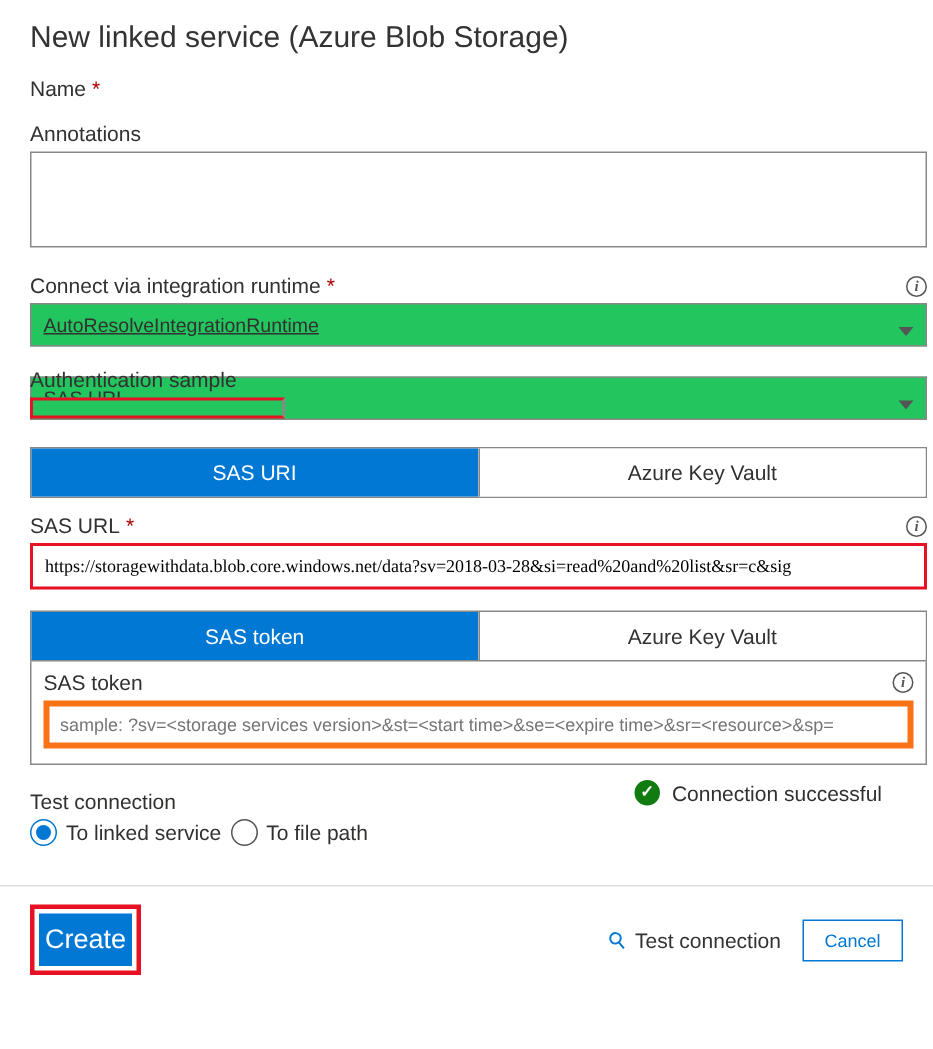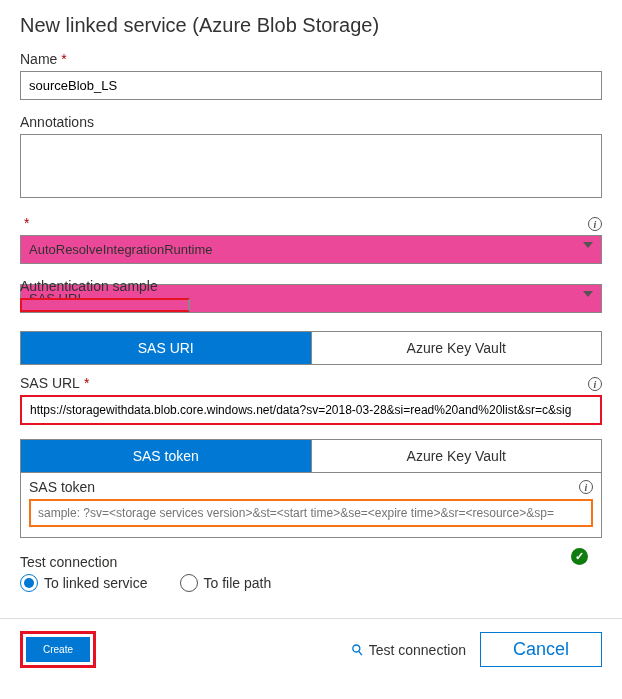--- a/index.html
+++ b/index.html
@@ -6,21 +6,21 @@
     body {
       font-family: "Segoe UI", Arial, sans-serif;
       margin: 0;
       padding: 0;
       background: #fff;
       color: #323130;
       font-size: 13px;
     }
     .container {
       width: 622px;
-      padding: 14px 20px 0 20px;
+      padding: 14px 4px 0 20px;
     }
     .title {
       font-size: 20px;
       font-weight: 400;
       color: #333;
       margin: 0 0 14px 0;
     }
     .field {
       margin-bottom: 14px;
     }
@@ -59,24 +59,25 @@
     }
     .textarea-input {
       height: 64px;
       resize: none;
     }
     .select-wrapper {
       width: 100%;
       border: 1px solid #8a8886;
       padding: 6px 8px;
       display: flex;
-      align-items: flex-start;
+      align-items: flex-end;
       justify-content: space-between;
       cursor: pointer;
-      background: #ec4899;
+      background: #22c55e;
+      text-decoration: underline;
     }
     .select-arrow {
       width: 0;
       height: 0;
       border-left: 5px solid transparent;
       border-right: 5px solid transparent;
       border-top: 6px solid #555;
     }
     .red-box {
       border: 2px solid #e81123;
@@ -112,29 +113,29 @@
       padding: 6px 8px 10px 8px;
     }
     .token-label-row {
       display: flex;
       align-items: center;
       margin-bottom: 4px;
     }
     .token-label { font-size: 14px; }
     .token-input {
       width: 100%;
-      border: 2px solid #f97316;
+      border: 4px solid #f97316;
       padding: 5px 7px;
       font-size: 12px;
       color: #888;
       background: #fff;
     }
     .radio-row {
       display: flex;
-      gap: 32px;
+      gap: 6px;
       align-items: center;
       margin-top: 4px;
     }
     .radio-item {
       display: flex;
       align-items: center;
       gap: 6px;
       font-size: 14px;
       cursor: pointer;
     }
@@ -185,31 +186,31 @@
       color: #fff;
       font-size: 11px;
       text-align: center;
       line-height: 17px;
       font-weight: bold;
     }
     .btn-primary {
       background: #0078d4;
       color: #fff;
       border: none;
-      padding: 7px 17px;
-      font-size: 10px;
+      padding: 7px 4px;
+      font-size: 18px;
       cursor: pointer;
     }
     .btn-create-wrap { border: 3px solid #e81123; padding: 3px; display: inline-block;}
     .btn-secondary {
       background: #fff;
       color: #0078d4;
       border: 1px solid #0078d4;
-      padding: 6px 32px;
-      font-size: 18px;
+      padding: 6px 14px;
+      font-size: 12px;
       cursor: pointer;
     }
     .test-link {
       display: flex;
       align-items: center;
       gap: 6px;
       color: #333;
       font-size: 14px;
       cursor: pointer;
     }
@@ -219,32 +220,32 @@
 <body>
 
 <div class="container">
   <div class="title">New linked service (Azure Blob Storage)</div>
 
   <div class="field">
     <div class="field-label">
       <span>Name</span>
       <span class="required-star">*</span>
     </div>
-    <input class="text-input" value="sourceBlob_LS" style="">
   </div>
 
   <div class="field">
     <div class="field-label">
       <span>Annotations</span>
     </div>
     <textarea class="textarea-input" style=""></textarea>
   </div>
 
   <div class="field">
     <div class="field-label">
+      <span>Connect via integration runtime</span>
       <span class="required-star">*</span>
       <span class="info-icon">i</span>
     </div>
     <div class="select-wrapper">
       <span>AutoResolveIntegrationRuntime</span>
       <span class="select-arrow"></span>
     </div>
   </div>
 
   <div class="field">
@@ -263,21 +264,21 @@
     <div class="tab active">SAS URI</div>
     <div class="tab">Azure Key Vault</div>
   </div>
 
   <div class="field" style="margin-top: 10px;">
     <div class="field-label">
       <span>SAS URL</span>
       <span class="required-star">*</span>
       <span class="info-icon">i</span>
     </div>
-    <input class="text-input red-outline-input" style="font-size: 12px;" value="https://storagewithdata.blob.core.windows.net/data?sv=2018-03-28&amp;si=read%20and%20list&amp;sr=c&amp;sig">
+    <input class="text-input red-outline-input" style="font-size: 12px; font-family: Liberation Serif, serif;" value="https://storagewithdata.blob.core.windows.net/data?sv=2018-03-28&amp;si=read%20and%20list&amp;sr=c&amp;sig">
   </div>
 
   <div class="tabs">
     <div class="tab active">SAS token</div>
     <div class="tab">Azure Key Vault</div>
   </div>
   <div class="token-input-wrapper">
     <div class="token-label-row">
       <span class="token-label">SAS token</span>
       <span class="info-icon" style="margin-left:auto;">i</span>
@@ -301,20 +302,21 @@
         <span>To file path</span>
       </div>
     </div>
   </div>
 
 </div>
 
 <div style="position:relative; width:622px;">
   <div class="success-msg">
     <span class="check-icon">✓</span>
+    <span>Connection successful</span>
   </div>
 </div>
 
 <div class="footer">
   <span class="btn-create-wrap">
     <button class="btn-primary">Create</button>
   </span>
   <div class="footer-right">
     <span class="test-link">
       <span class="plug-icon">⚲</span>

